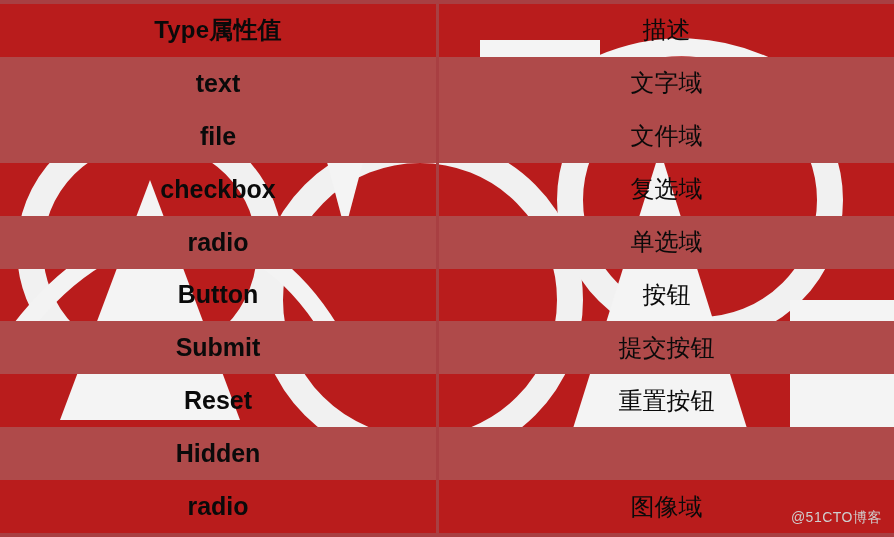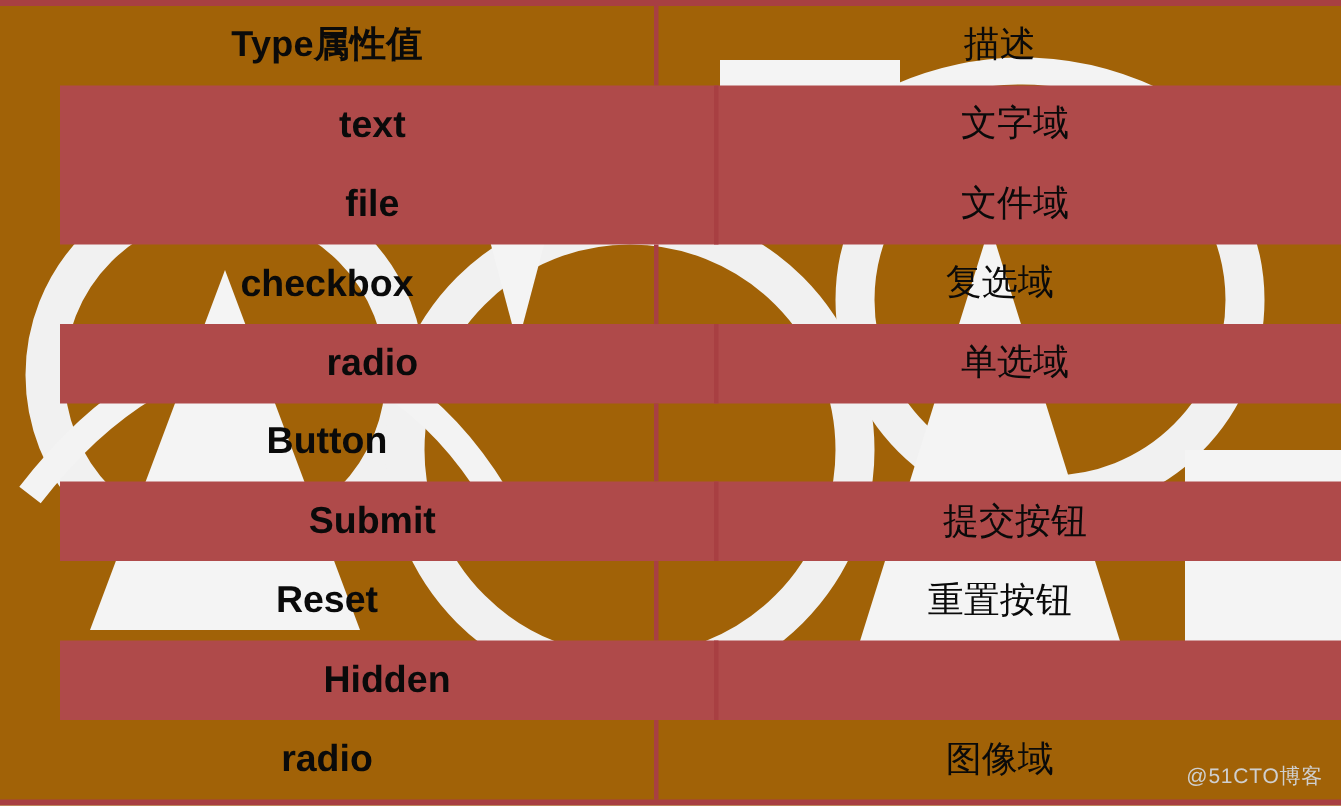--- a/index.html
+++ b/index.html
@@ -46,21 +46,21 @@
   }
 
   .row {
     position: relative;
     flex: 1 1 0;
     display: flex;
     align-items: center;
     min-height: 0;
   }
 
-  .row.band-red  { background: var(--band); margin-left: 40px; }
+  .row.band-red  { background: var(--band); }
   .row.band-white{ background: transparent; }
 
   
   .row::after {
     content: "";
     position: absolute;
     left: 436px;
     top: 0;
     bottom: 0;
     width: 3px;
@@ -97,21 +97,21 @@
     pointer-events: none;
     user-select: none;
     white-space: nowrap;
   }
 
   :root { --band: #AF4A4A; --rule: #A83F42; }
 </style>
 </head>
 <body>
 
-<div id="page" style="background: #a16207;">
+<div id="page" style="background: #b91c1c;">
 
   <div id="bg-art">
     <svg viewBox="0 0 894 537" xmlns="http://www.w3.org/2000/svg" aria-hidden="true">
       <g fill="none" stroke="#f1f1f1" stroke-width="26">
         <circle cx="150" cy="250" r="120"></circle>
         <circle cx="420" cy="300" r="150"></circle>
         <circle cx="700" cy="200" r="130"></circle>
       </g>
       <g fill="#f4f4f4">
         <polygon points="60,420 150,180 240,420"></polygon>
@@ -144,20 +144,21 @@
       <div class="row band-white">
         <div class="cell col-type">checkbox</div>
         <div class="cell col-desc">复选域</div>
       </div>
       <div class="row band-red">
         <div class="cell col-type">radio</div>
         <div class="cell col-desc">单选域</div>
       </div>
       <div class="row band-white">
         <div class="cell col-type">Button</div>
+        <div class="cell col-desc">按钮</div>
       </div>
       <div class="row band-red">
         <div class="cell col-type">Submit</div>
         <div class="cell col-desc">提交按钮</div>
       </div>
       <div class="row band-white">
         <div class="cell col-type">Reset</div>
         <div class="cell col-desc">重置按钮</div>
       </div>
       <div class="row band-red">

